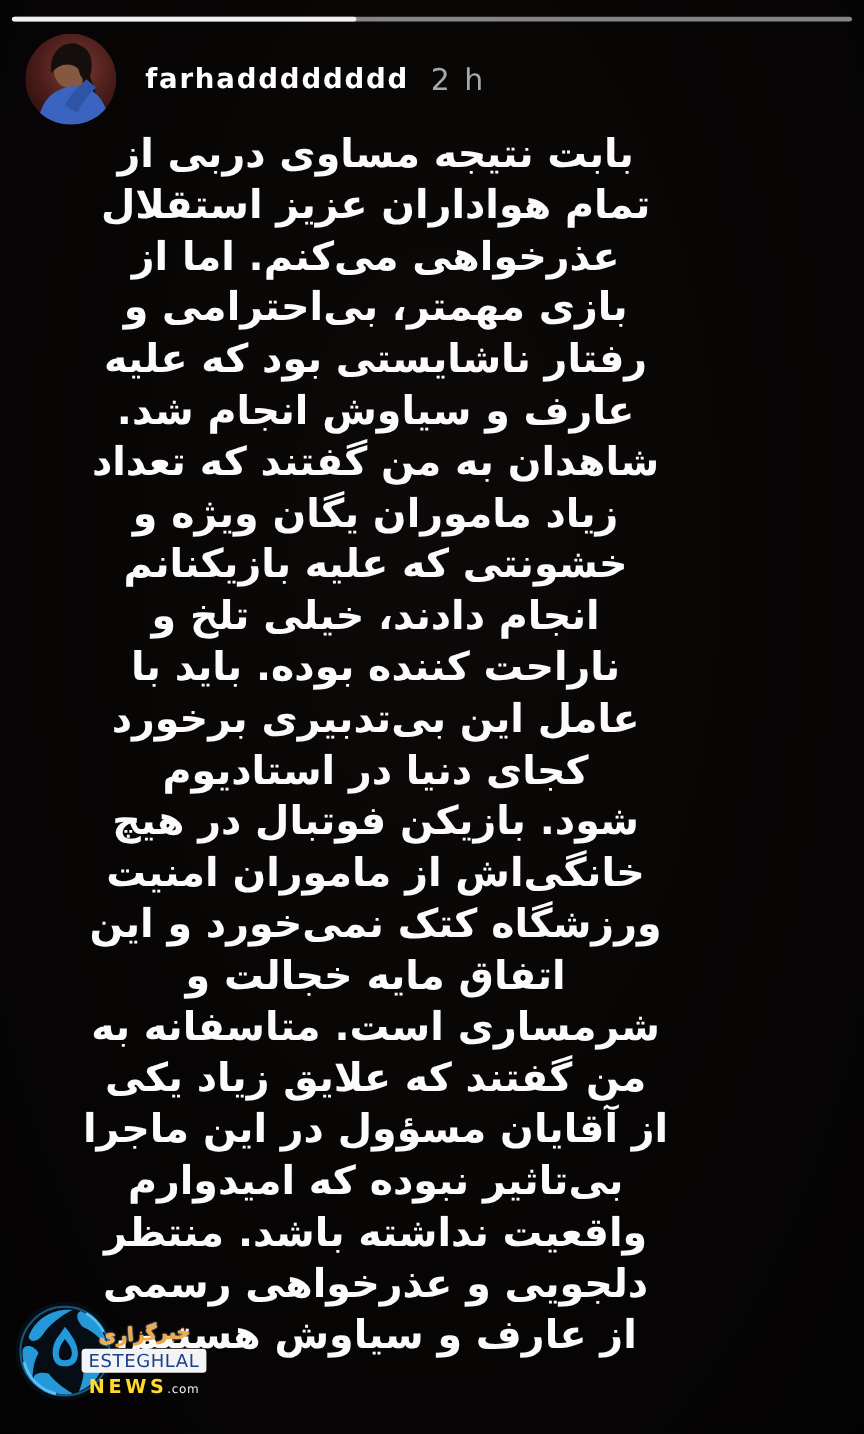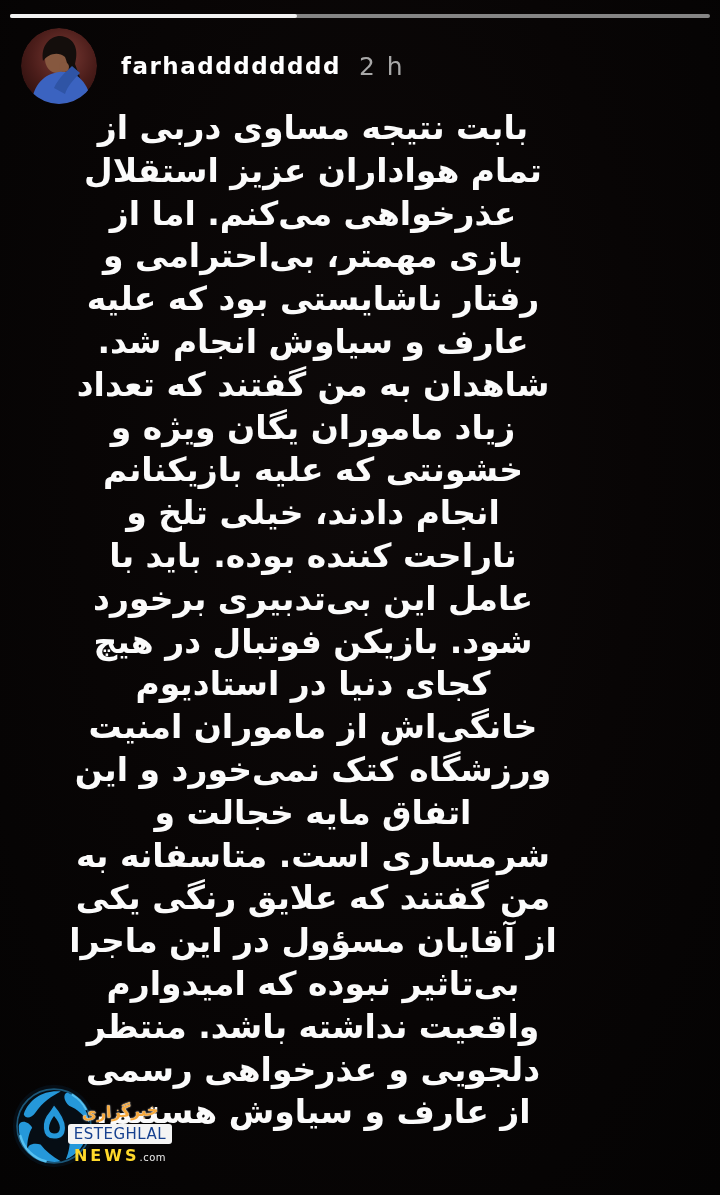--- a/index.html
+++ b/index.html
@@ -79,27 +79,27 @@
     <p>عذرخواهی می‌کنم. اما از</p>
     <p>بازی مهمتر، بی‌احترامی و</p>
     <p>رفتار ناشایستی بود که علیه</p>
     <p>عارف و سیاوش انجام شد.</p>
     <p>شاهدان به من گفتند که تعداد</p>
     <p>زیاد ماموران یگان ویژه و</p>
     <p>خشونتی که علیه بازیکنانم</p>
     <p>انجام دادند، خیلی تلخ و</p>
     <p>ناراحت کننده بوده. باید با</p>
     <p>عامل این بی‌تدبیری برخورد</p>
+    <p>کجای دنیا در استادیوم</p>
     <p>شود. بازیکن فوتبال در هیچ</p>
-    <p>کجای دنیا در استادیوم</p>
     <p>خانگی‌اش از ماموران امنیت</p>
     <p>ورزشگاه کتک نمی‌خورد و این</p>
     <p>اتفاق مایه خجالت و</p>
     <p>شرمساری است. متاسفانه به</p>
-    <p>من گفتند که علایق رنگی یکی</p>
+    <p>من گفتند که علایق زیاد یکی</p>
     <p>از آقایان مسؤول در این ماجرا</p>
     <p>بی‌تاثیر نبوده که امیدوارم</p>
     <p>واقعیت نداشته باشد. منتظر</p>
     <p>دلجویی و عذرخواهی رسمی</p>
     <p>از عارف و سیاوش هستیم.</p>
   </main>
 
   <div class="watermark">
     <svg class="ball" viewBox="0 0 100 100" xmlns="http://www.w3.org/2000/svg">
       <circle cx="50" cy="50" r="49" fill="#060d14"></circle>

